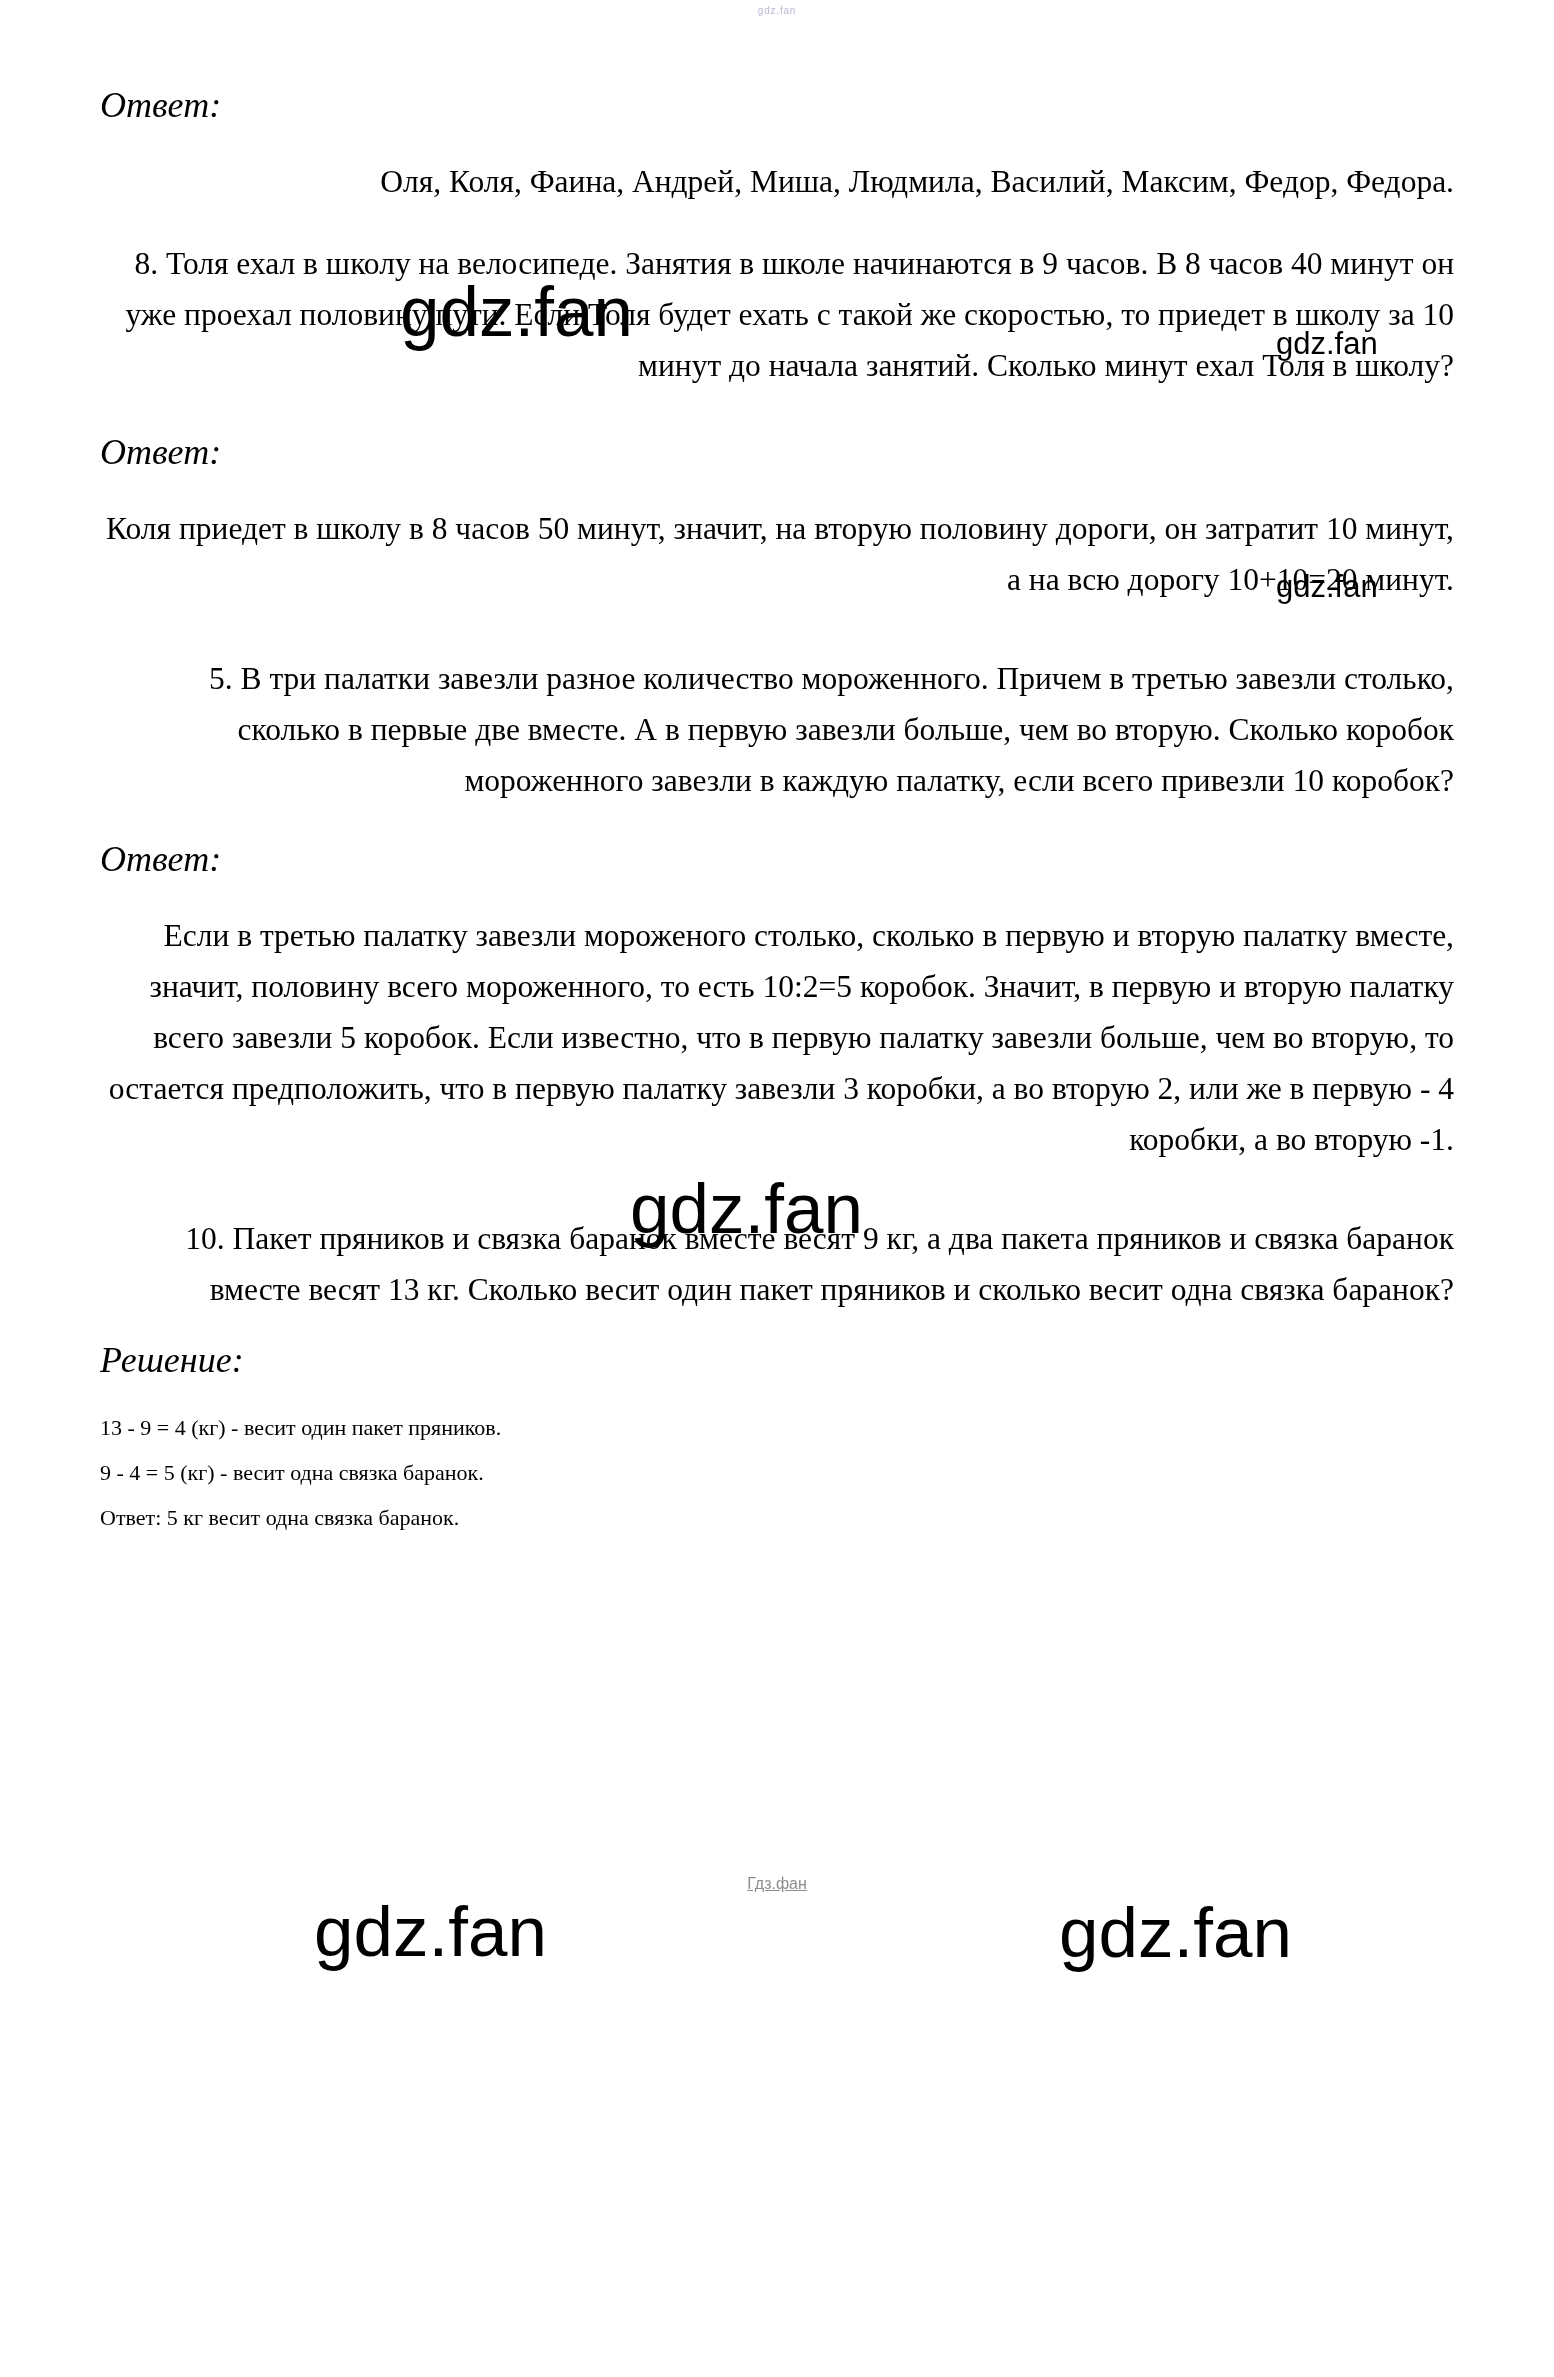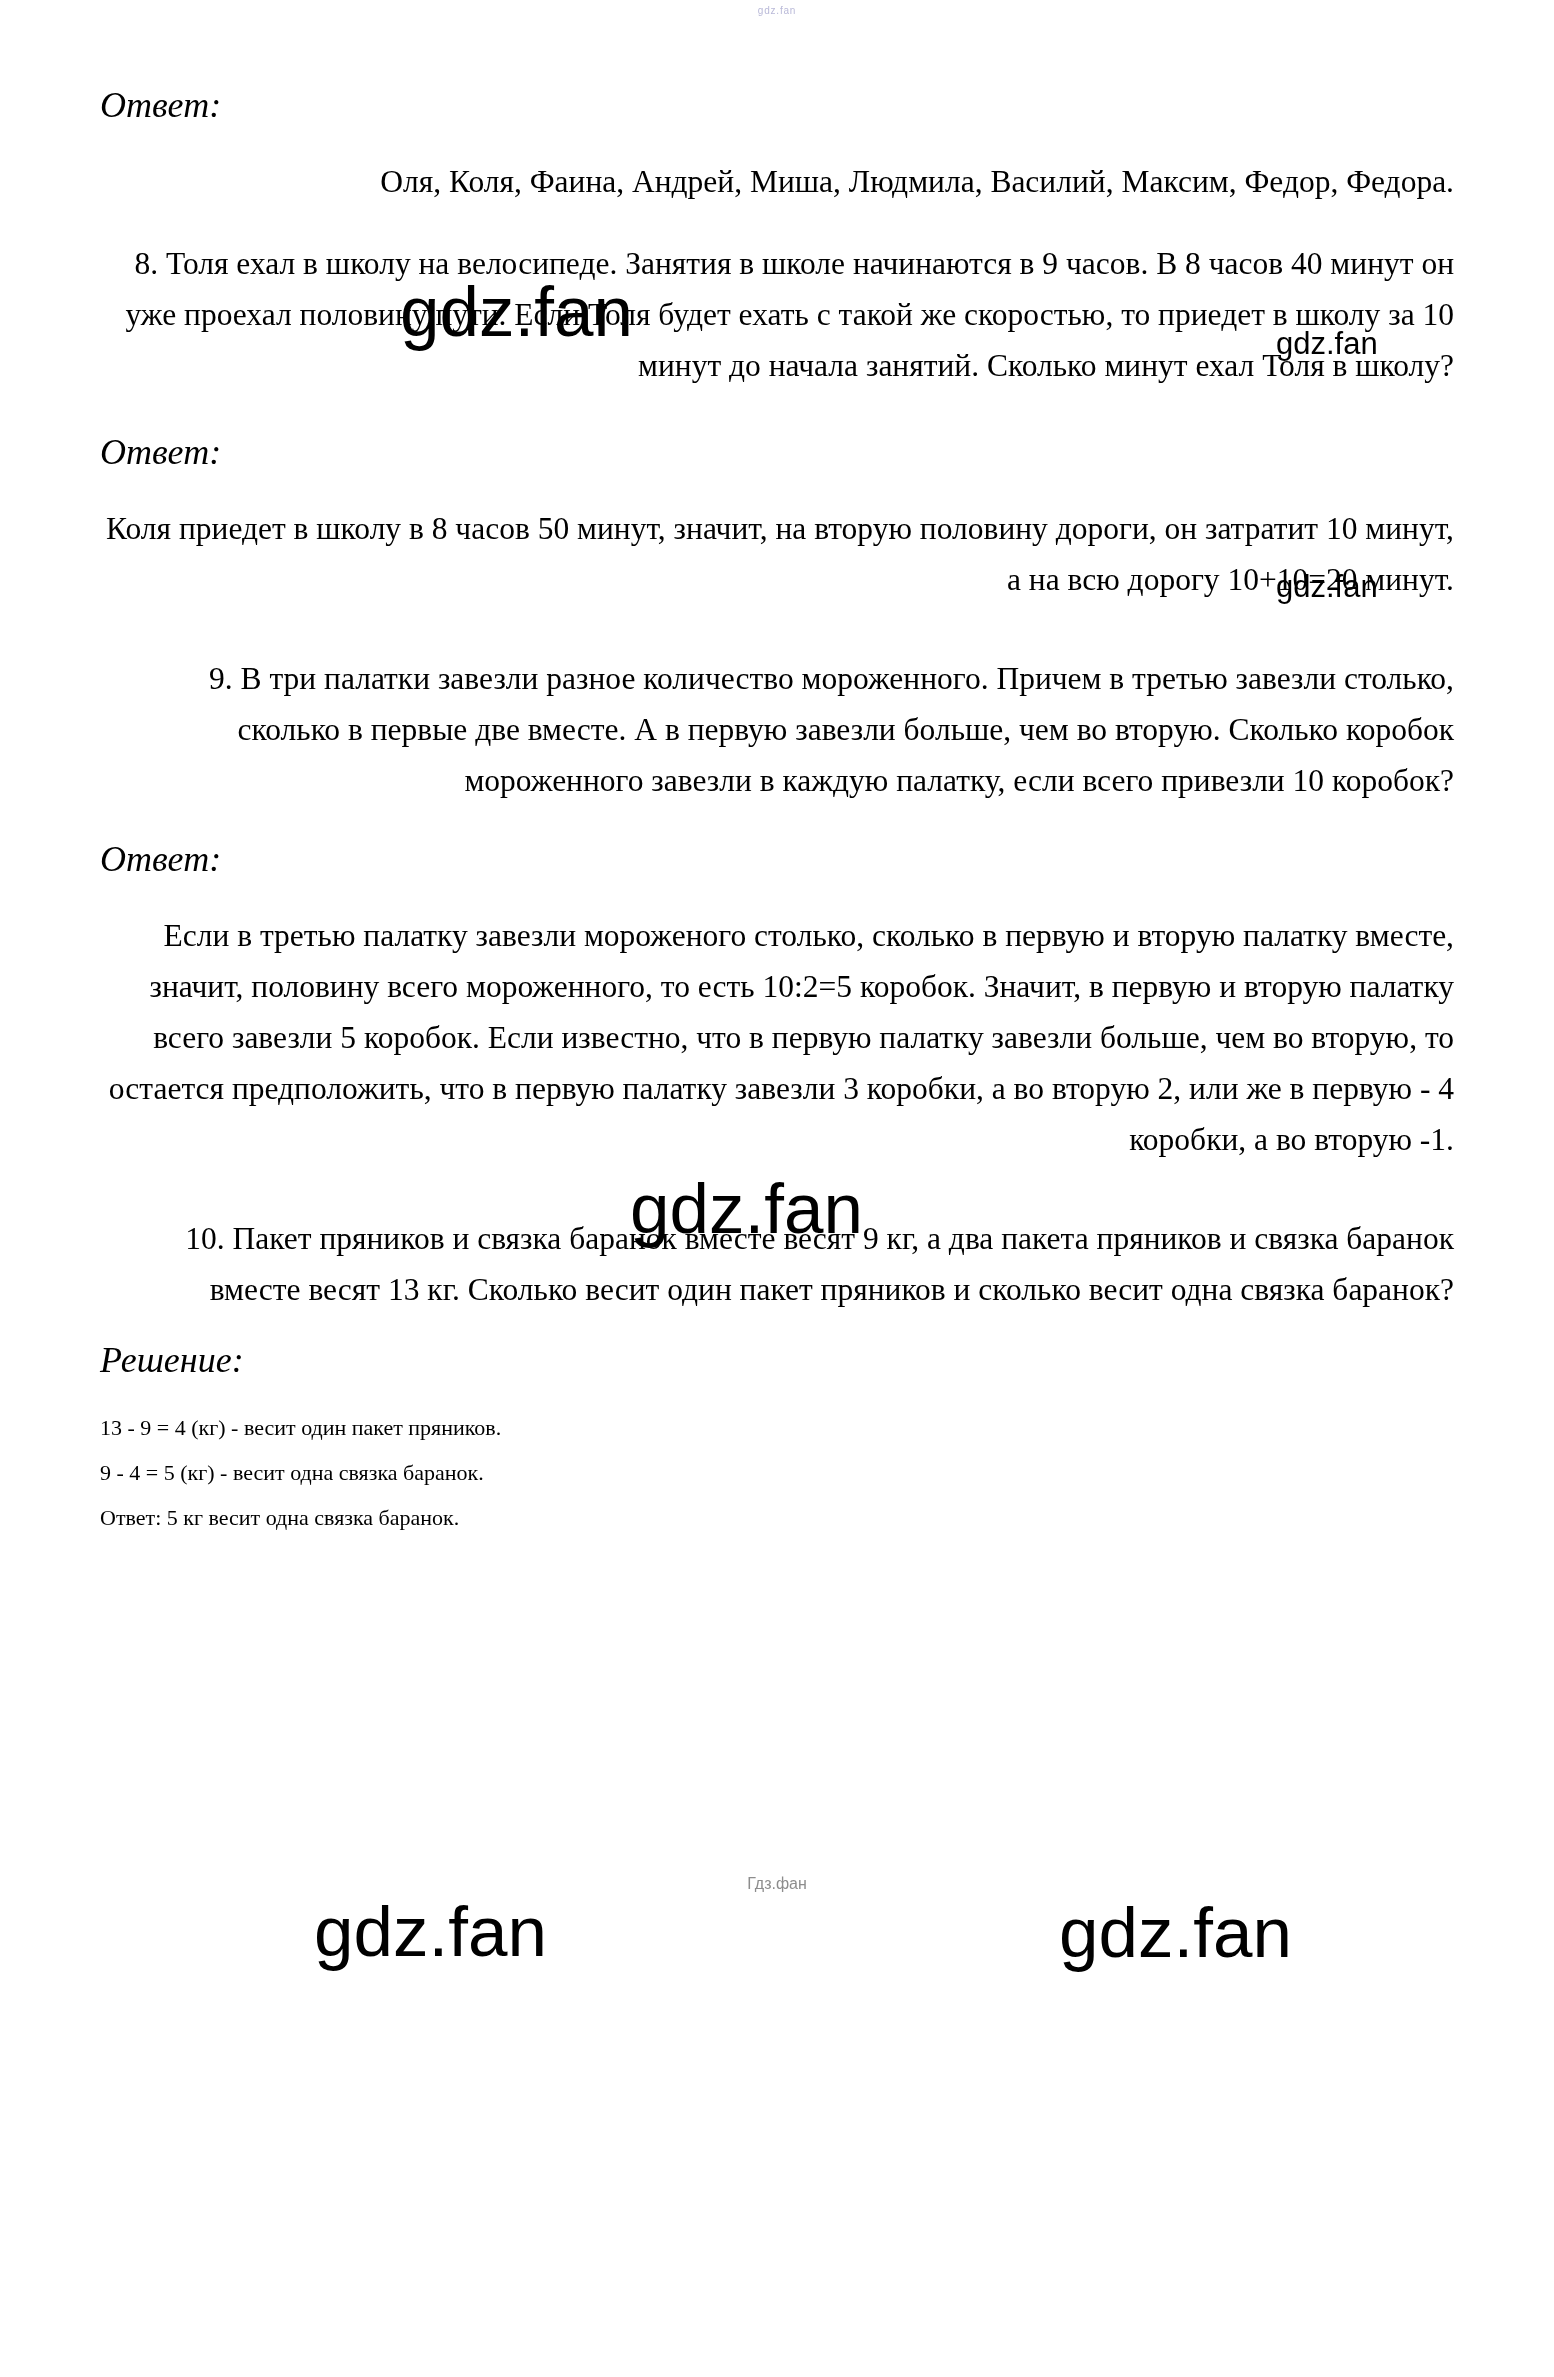--- a/index.html
+++ b/index.html
@@ -33,20 +33,21 @@
     letter-spacing: 0.8px;
   }
   .bottom-mark {
     position: absolute;
     bottom: 24.6px;
     left: 50%;
     transform: translateX(-50%);
     font-family: "Liberation Sans", sans-serif;
     font-size: 16px;
     color: #8d8d8d;
+    text-decoration: underline;
   }
   .content {
     position: relative;
     padding-top: 83px;
     z-index: 2;
   }
   .label-italic {
     font-style: italic;
     font-size: 36px;
     line-height: 1.25;
@@ -117,21 +118,21 @@
     <div class="spacer-sm"></div>
 
     <div class="block">
       <p class="label-italic">Ответ:</p>
       <p class="para">Коля приедет в школу в 8 часов 50 минут, значит, на вторую половину дороги, он затратит 10 минут, а на всю дорогу 10+10=20 минут.</p>
     </div>
 
     <div class="spacer-md"></div>
 
     <div class="block">
-      <p class="para">9. В три палатки завезли разное количество мороженного. Причем в третью завезли столько, сколько в первые две вместе. А в первую завезли больше, чем во вторую. Сколько коробок мороженного завезли в каждую палатку, если всего привезли 10 коробок?</p>
+      <p class="para">5. В три палатки завезли разное количество мороженного. Причем в третью завезли столько, сколько в первые две вместе. А в первую завезли больше, чем во вторую. Сколько коробок мороженного завезли в каждую палатку, если всего привезли 10 коробок?</p>
     </div>
 
     <div class="block">
       <p class="label-italic">Ответ:</p>
       <p class="para">Если в третью палатку завезли мороженого столько, сколько в первую и вторую палатку вместе, значит, половину всего мороженного, то есть 10:2=5 коробок. Значит, в первую и вторую палатку всего завезли 5 коробок. Если известно, что в первую палатку завезли больше, чем во вторую, то остается предположить, что в первую палатку завезли 3 коробки, а во вторую 2, или же в первую - 4 коробки, а во вторую -1.</p>
     </div>
 
     <div class="spacer-md"></div>
 
     <div class="block">

